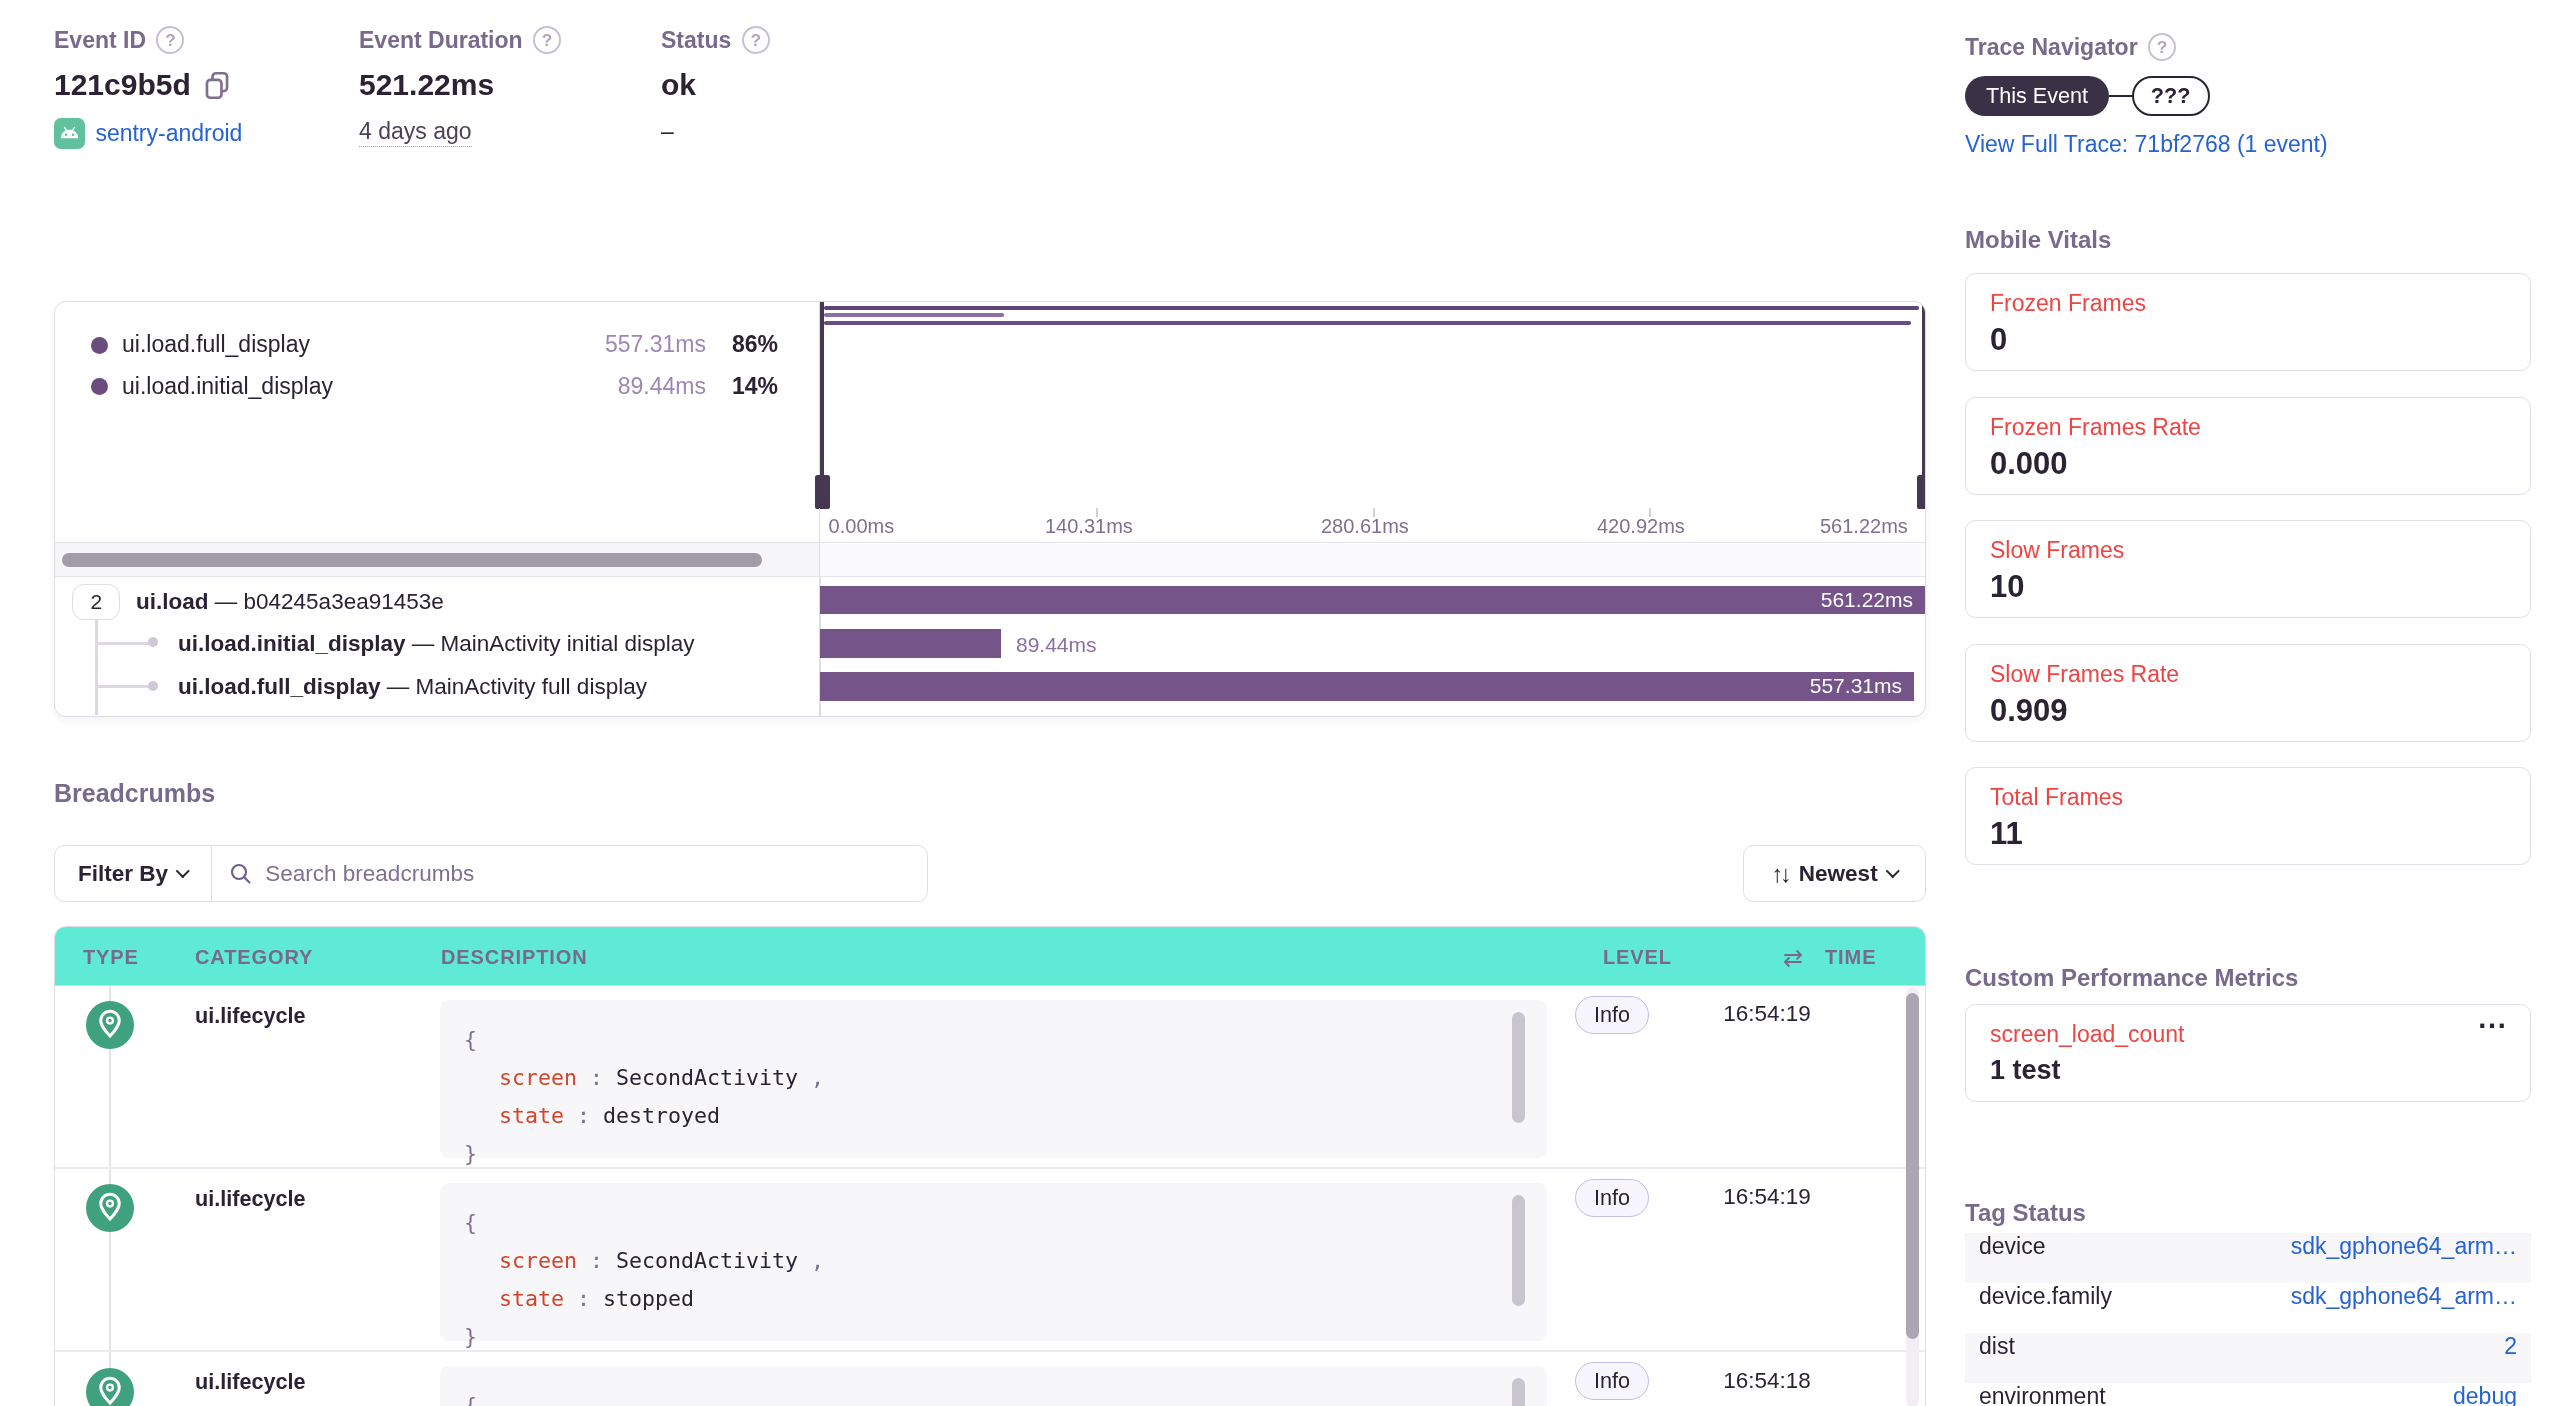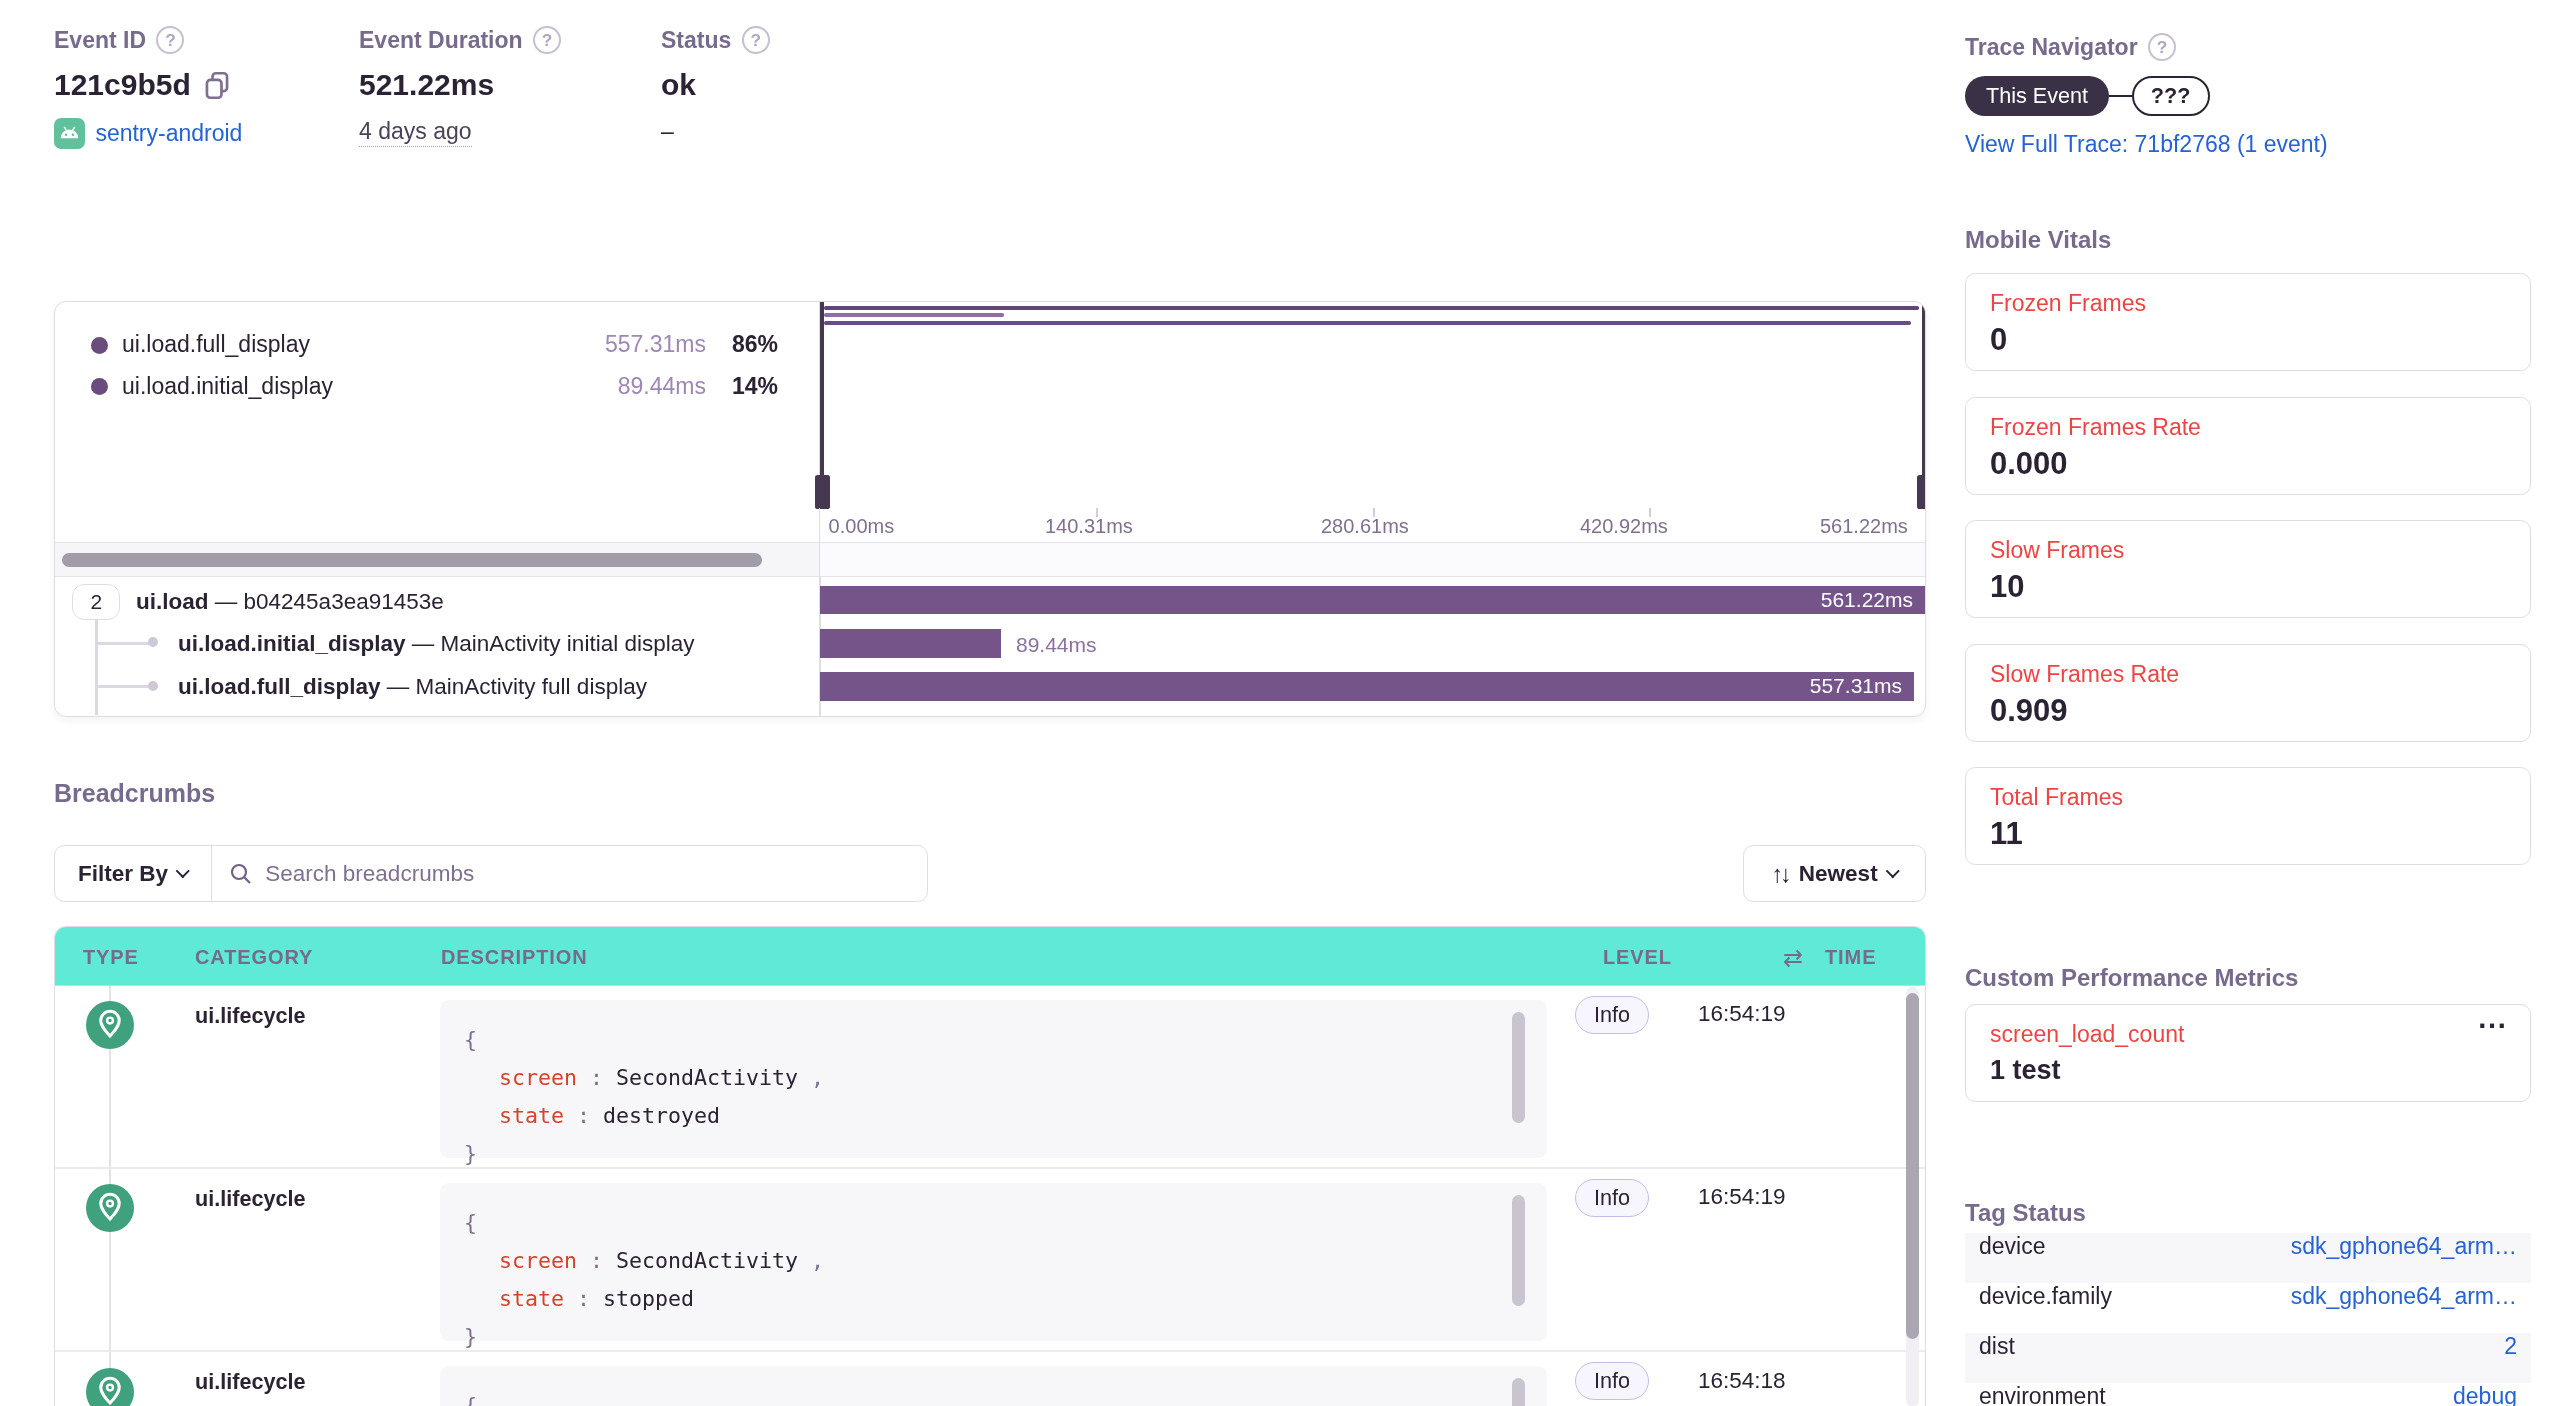--- a/index.html
+++ b/index.html
@@ -110,21 +110,21 @@
   .cat { position:absolute; font-size:21.6px; font-weight:bold; color:#2b2233; }
   .code-block { position:absolute; left:385px; width:1107px; height:158px; background:#f7f7f9; border-radius:8.6px;
                 font-family:"DejaVu Sans Mono","Liberation Mono",monospace; font-size:21.6px; color:#2b2233;
                 padding:21px 24px; line-height:38px; }
   .code-key { color:#d4442a; }
   .code-punct { color:#80708f; }
   .code-indent { padding-left:35px; }
   .code-thumb { position:absolute; right:22.5px; top:12px; width:13px; height:111px; background:#c9c5ce; border-radius:7px; }
   .level-pill { position:absolute; left:1520px; width:74px; height:38px; border:1.7px solid #c7bce8; background:#f7f5fd;
                 border-radius:19px; display:flex; align-items:center; justify-content:center; font-size:21.6px; color:#2b2233; }
-  .time-cell { position:absolute; font-size:22.5px; color:#2b2233; width:138px; text-align:left; left:1643px; }
+  .time-cell { position:absolute; font-size:22.5px; color:#2b2233; width:138px; text-align:center; left:1643px; }
   .v-track { position:absolute; left:1851px; top:60px; width:13px; height:420px; background:#f1eff3; border-radius:7px; }
   .v-thumb { position:absolute; left:1851px; top:66px; width:13px; height:346px; background:#aca6b2; border-radius:7px; }
 
   
   .sb-h { position:absolute; left:0; font-size:24px; font-weight:bold; color:#776a8c; }
   .card { position:absolute; left:0; width:566px; height:98px; border:1.7px solid #e0dce5; border-radius:10.4px; background:#fff; }
   .card .c-label { position:absolute; left:24px; top:15.5px; font-size:23px; color:#ef4444; }
   .card .c-value { position:absolute; left:24px; top:48px; font-size:31px; font-weight:600; color:#2b2233; }
   .metric-dots { position:absolute; right:22.5px; top:-3.5px; font-size:29px; font-weight:bold; color:#2b2233; letter-spacing:1.7px; }
   .tag-row { position:absolute; left:0; width:566px; height:50px; display:flex; align-items:flex-start;
@@ -217,21 +217,21 @@
     </div>
 
     <div class="axis-left-pad"></div>
     <div class="axis-row">
       <span class="axis-tick" style="left:276px;"></span>
       <span class="axis-tick" style="left:553px;"></span>
       <span class="axis-tick" style="left:829px;"></span>
       <span class="axis-label" style="left:8.6px;">0.00ms</span>
       <span class="axis-label" style="left:225px;">140.31ms</span>
       <span class="axis-label" style="left:501px;">280.61ms</span>
-      <span class="axis-label" style="left:760px;">420.92ms</span>
+      <span class="axis-label" style="left:777px;">420.92ms</span>
       <span class="axis-label" style="left:1000px;">561.22ms</span>
     </div>
 
     <div class="scroll-strip">
       <div class="h-thumb"></div>
     </div>
     <div class="scroll-strip-right"></div>
 
     <div class="tree-area">
       <div class="tree-col-divider"></div>

